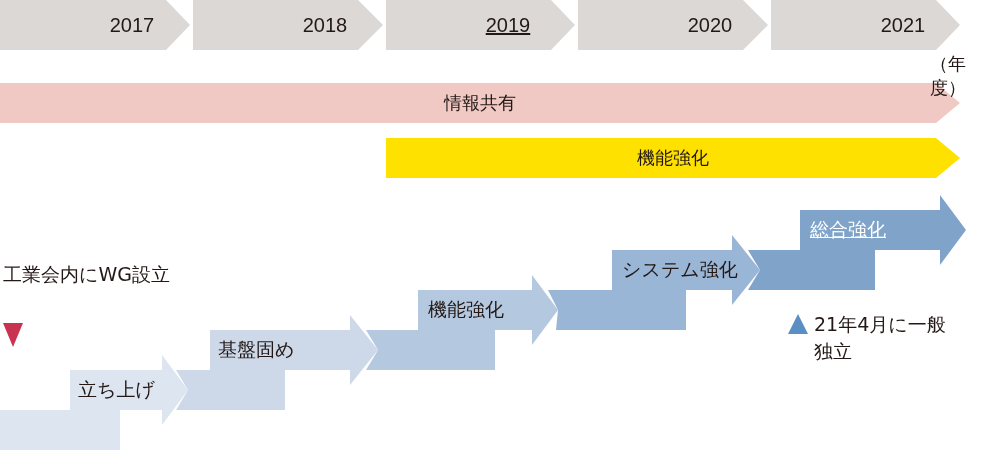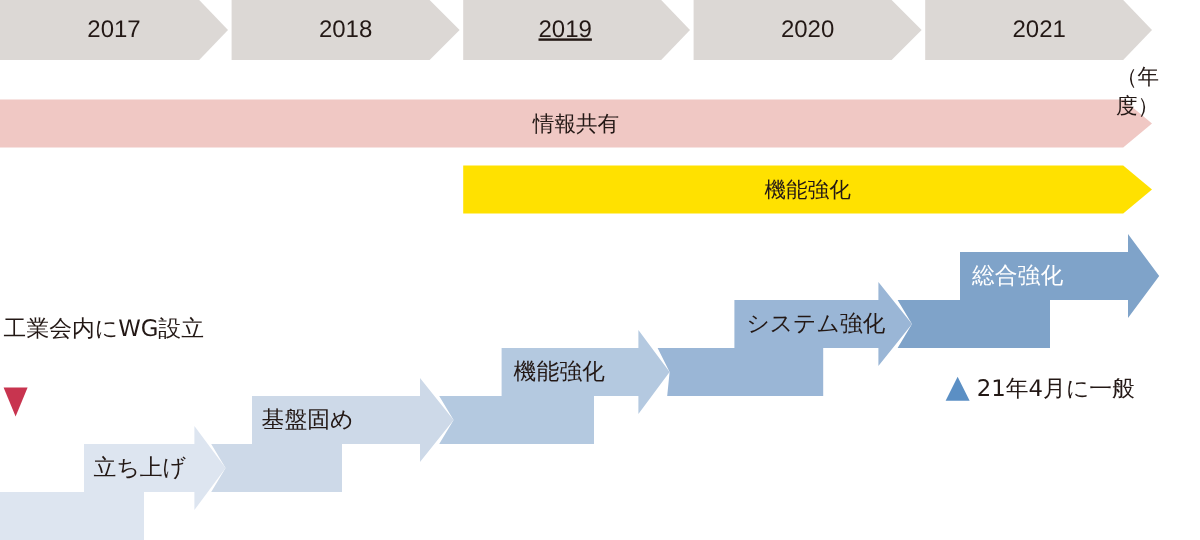--- a/index.html
+++ b/index.html
@@ -1,20 +1,20 @@
 <!DOCTYPE html>
 <html><head>
 <meta charset="utf-8">
 <style>
   html, body { margin: 0; padding: 0; background: #ffffff; }
   body { width: 1000px; height: 450px; position: relative; overflow: hidden;
          font-family: "DejaVu Sans", "Liberation Sans", sans-serif; color: #231815; }
   svg.canvas { position: absolute; left: 0; top: 0; }
   .year-label { position: absolute; top: 0; height: 50px; line-height: 50px;
-                text-align: center; font-size: 20px; font-family: "Liberation Sans", sans-serif; color: #231815; }
+                text-align: center; font-size: 20px; font-family: "Liberation Sans", sans-serif; color: #231815; padding-left: 37px; }
   .unit-label { position: absolute; left: 930px; top: 52px; font-size: 18px; }
   .band-label { position: absolute; text-align: center; font-size: 18px; }
   .step-label { position: absolute; font-size: 19px; white-space: nowrap; }
   .note { position: absolute; font-size: 19px; line-height: 27px; }
 </style>
 </head>
 <body>
 
 <svg class="canvas" width="1000" height="450" viewBox="0 0 1000 450">
 
@@ -62,21 +62,22 @@
 
 <div class="unit-label">（年度）</div>
 
 <div class="band-label" style="left:0;width:960px;top:91px;">情報共有</div>
 <div class="band-label" style="left:386px;width:574px;top:146px;">機能強化</div>
 
 <div class="step-label" style="left:78px;top:377px;color:#231815;">立ち上げ</div>
 <div class="step-label" style="left:218px;top:337px;color:#231815;">基盤固め</div>
 <div class="step-label" style="left:428px;top:297px;color:#231815;">機能強化</div>
 <div class="step-label" style="left:622px;top:257px;color:#231815;">システム強化</div>
-<div class="step-label" style="left:810px;top:217px;color:#ffffff;">総合強化</div>
+<div class="step-label" style="left:810px;top:217px;color:#ffffff;text-decoration:underline;">総合強化</div>
 
 <div class="note" style="left:3px;top:261px;">
   <div>工業会内にWG設立</div>
 </div>
 
 <div class="note" style="left:814px;top:311px;">
   <div>21年4月に一般</div>
+  <div>独立</div>
 </div>
 
 </body></html>

